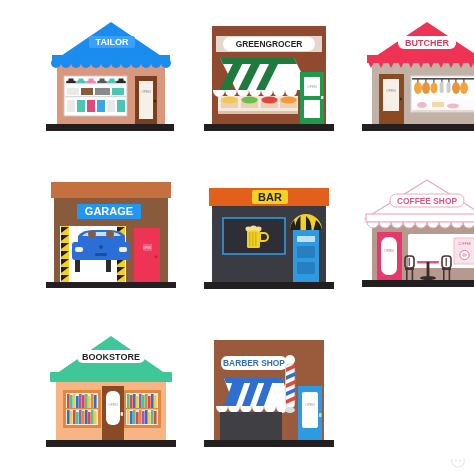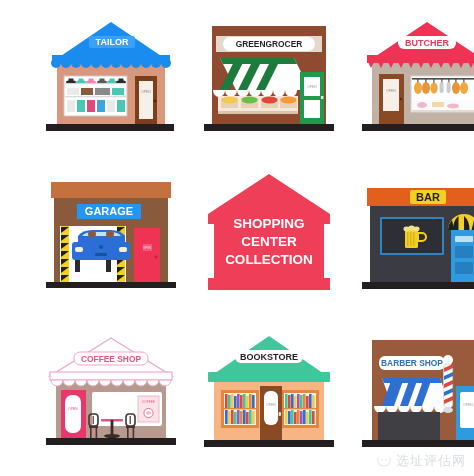--- a/index.html
+++ b/index.html
@@ -264,28 +264,20 @@
       </g>
 
       <rect x="102" y="70" width="26" height="54" fill="#ef3355"></rect>
       <rect x="111" y="86" width="9" height="7" fill="#f05a78"></rect>
       <text x="115" y="91" font-family="Liberation Sans, sans-serif" font-size="3" fill="#ffd3dd" text-anchor="middle">OPEN</text>
       <circle cx="124" cy="99" r="1.4" fill="#c41f3e"></circle>
       <rect x="14" y="124" width="130" height="6" fill="#231f20"></rect>
     </svg>
   </div>
 
-  <div class="cell">
-    <svg width="158" height="158" viewBox="0 0 158 158">
-      <path d="M79 16 L140 56 L140 66 L134 66 L134 120 L140 120 L140 132 L18 132 L18 120 L24 120 L24 66 L18 66 L18 56 Z" fill="#ef3e57"></path>
-      <text x="79" y="70" font-family="Liberation Sans, sans-serif" font-size="13.5" font-weight="bold" fill="#ffffff" text-anchor="middle">SHOPPING</text>
-      <text x="79" y="88" font-family="Liberation Sans, sans-serif" font-size="13.5" font-weight="bold" fill="#ffffff" text-anchor="middle">CENTER</text>
-      <text x="79" y="106" font-family="Liberation Sans, sans-serif" font-size="13.5" font-weight="bold" fill="#ffffff" text-anchor="middle">COLLECTION</text>
-    </svg>
-  </div>
 
   <div class="cell">
     <svg width="158" height="158" viewBox="0 0 158 158">
       <rect x="22" y="48" width="114" height="76" fill="#3b3b44"></rect>
       <rect x="19" y="30" width="120" height="18" fill="#e2601c"></rect>
       <rect x="62" y="32" width="36" height="14" rx="2" fill="#f2d024"></rect>
       <text x="80" y="43" font-family="Liberation Sans, sans-serif" font-size="11" font-weight="bold" fill="#231f20" text-anchor="middle">BAR</text>
       <rect x="33" y="60" width="62" height="36" fill="#2e2e36" stroke="#2f9ae0" stroke-width="1.6"></rect>
       <g>
         <rect x="57" y="72" width="13" height="18" rx="1.5" fill="#f2d024"></rect>
@@ -483,14 +475,13 @@
   </div>
 
 </div>
 
 <div class="wm">
   <svg class="wm-icon" width="16" height="16" viewBox="0 0 16 16">
     <path d="M2 5 a6 6 0 0 0 6 8 a6 6 0 0 0 6 -8" fill="none" stroke="#cfd3d7" stroke-width="1.2" stroke-linecap="round"></path>
     <circle cx="6" cy="6.5" r="1" fill="#cfd3d7"></circle>
     <circle cx="10" cy="6.5" r="1" fill="#cfd3d7"></circle>
   </svg>
-  <span class="wm-text">选址评估网</span>
 </div>
 
 </body></html>

